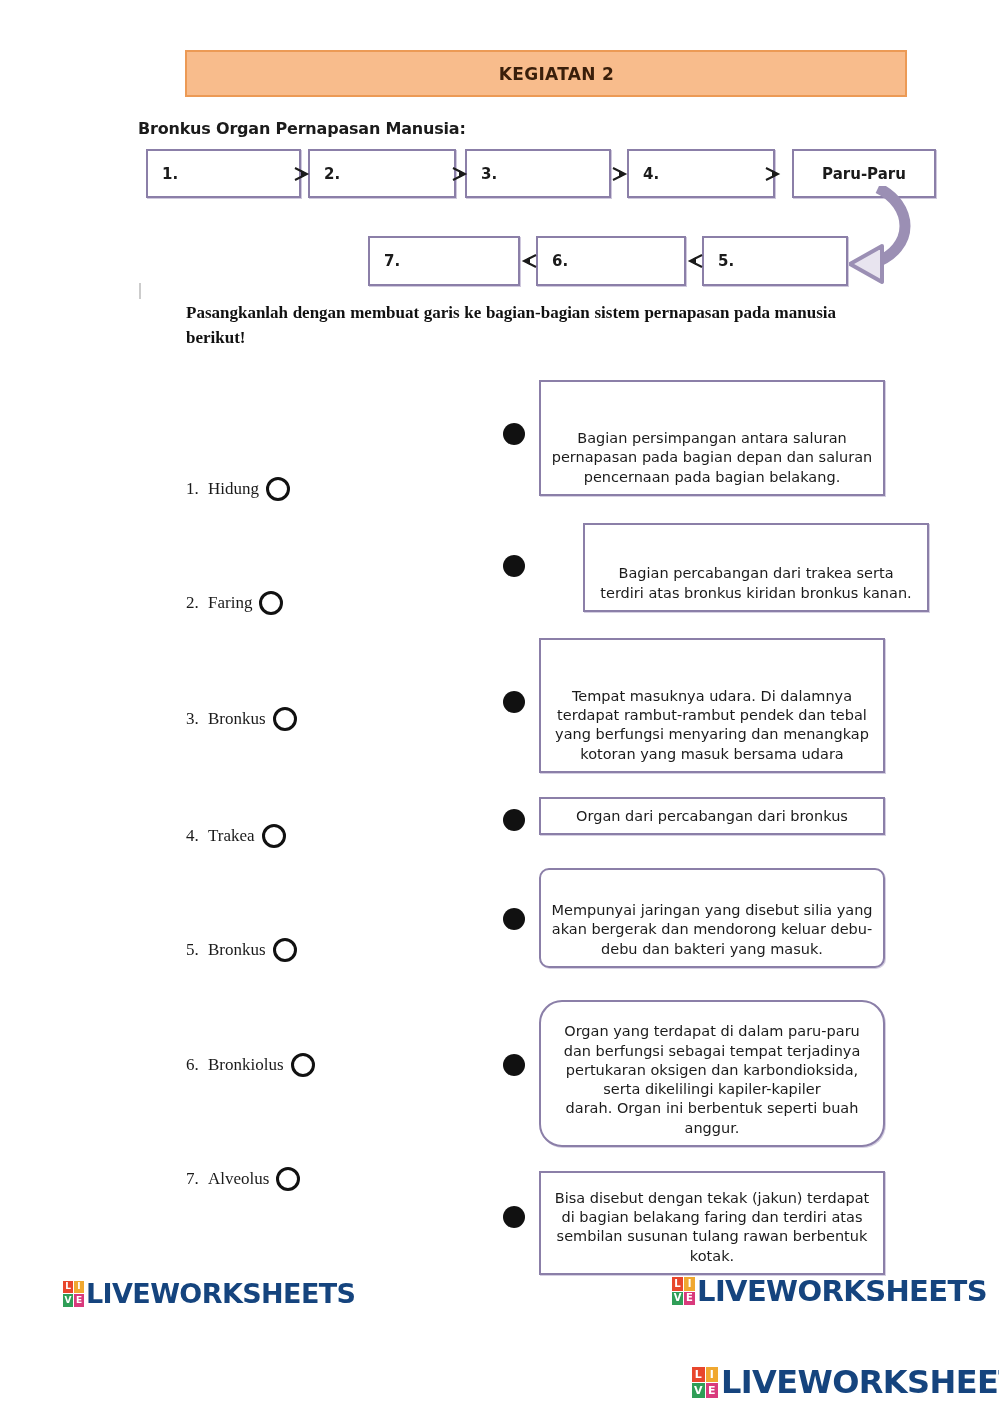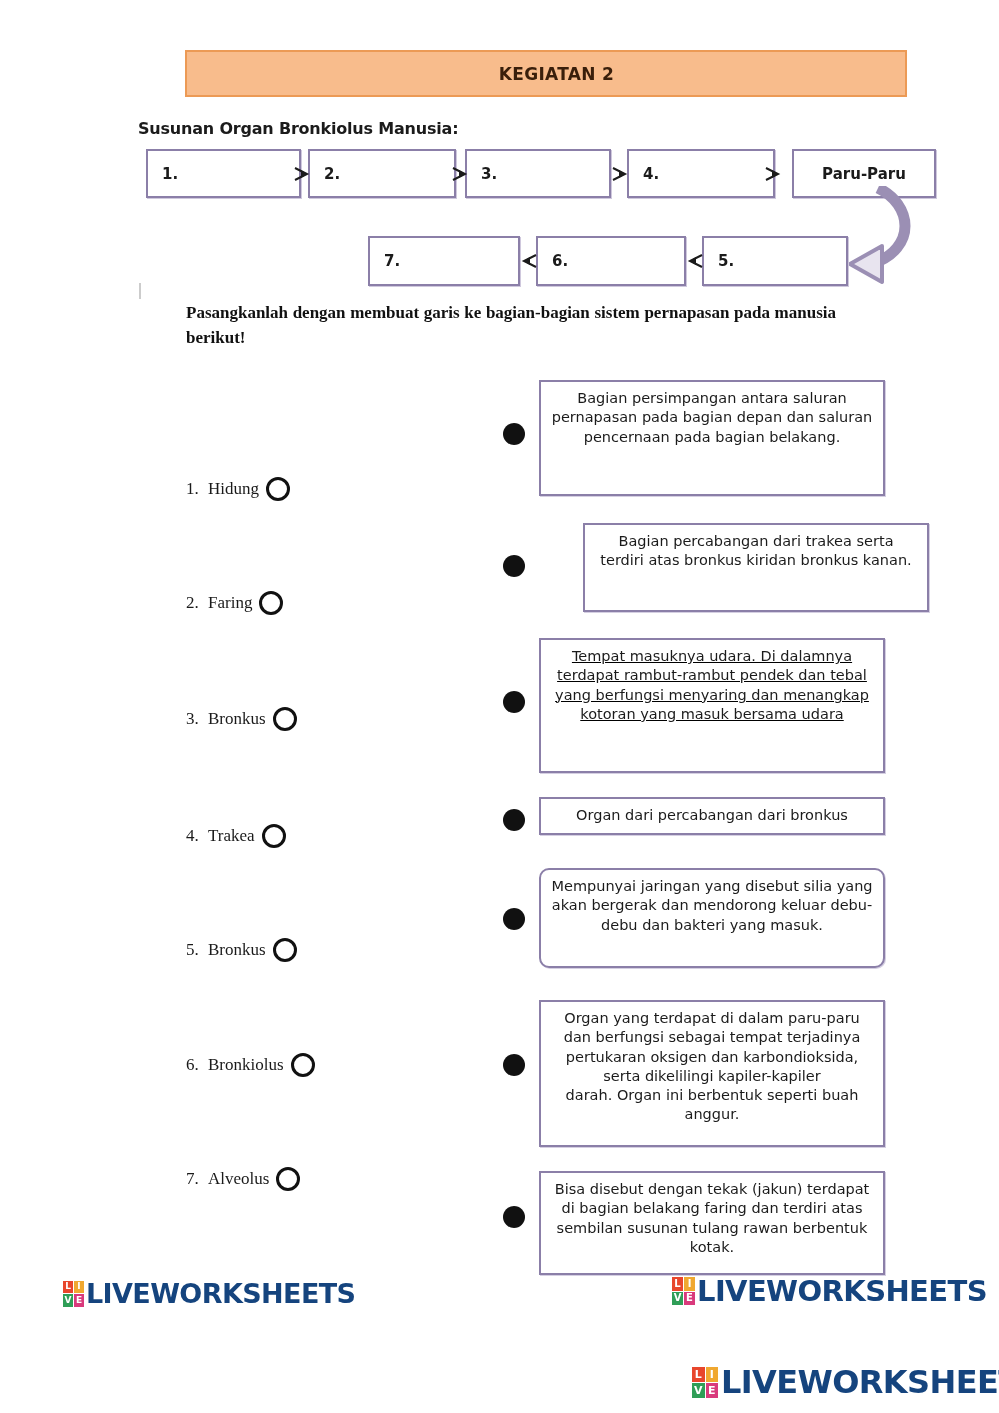--- a/index.html
+++ b/index.html
@@ -135,21 +135,21 @@
     height: 22px;
     border-radius: 50%;
     background: #111111;
   }
   .desc-box {
     position: absolute;
     border: 2px solid #8b7fa8;
     background: #ffffff;
     box-shadow: 1px 1px 0 #d5cfe2;
     display: flex;
-    align-items: flex-start;
+    align-items: flex-end;
     justify-content: center;
     padding: 7px 10px;
   }
   .desc-text {
     font-family: "DejaVu Sans", sans-serif;
     font-size: 14.5px;
     line-height: 1.33;
     color: #1b1b1b;
     text-align: center;
     white-space: pre-line;
@@ -202,21 +202,21 @@
     background: #cccccc;
   }
 </style>
 </head>
 <body>
 
 <div class="banner">
   <span class="banner-title">KEGIATAN 2</span>
 </div>
 
-<div class="flow-heading">Susunan Organ Bronkiolus Manusia:</div>
+<div class="flow-heading">Bronkus Organ Pernapasan Manusia:</div>
 
 <div class="flow-wrap">
 
   <div class="fbox" style="left:146px; top:149px; width:155px; height:49px;">
     <span class="lbl">1.</span>
   </div>
   <div class="fbox" style="left:308px; top:149px; width:148px; height:49px;">
     <span class="lbl">2.</span>
   </div>
   <div class="fbox" style="left:465px; top:149px; width:146px; height:49px;">
@@ -332,30 +332,30 @@
 <div class="right-dot" style="left:503px; top:908px;"></div>
 <div class="right-dot" style="left:503px; top:1054px;"></div>
 <div class="right-dot" style="left:503px; top:1206px;"></div>
 
 <div class="desc-box" style="left:539px; top:380px; width:346px; height:116px;">
   <span class="desc-text">Bagian persimpangan antara saluran pernapasan pada bagian depan dan saluran pencernaan pada bagian belakang.</span>
 </div>
 <div class="desc-box" style="left:539px; top:523px; width:346px; height:89px;margin-left:44px;">
   <span class="desc-text">Bagian percabangan dari trakea serta terdiri atas bronkus kiridan bronkus kanan.</span>
 </div>
-<div class="desc-box" style="left:539px; top:638px; width:346px; height:135px;text-decoration:underline;">
+<div class="desc-box" style="left:539px; top:638px; width:346px; height:135px;">
   <span class="desc-text">Tempat masuknya udara. Di dalamnya terdapat rambut-rambut pendek dan tebal yang berfungsi menyaring dan menangkap kotoran yang masuk bersama udara</span>
 </div>
 <div class="desc-box" style="left:539px; top:797px; width:346px; height:38px;">
   <span class="desc-text">Organ dari percabangan dari bronkus</span>
 </div>
 <div class="desc-box" style="left:539px; top:868px; width:346px; height:100px;border-radius:10px;">
   <span class="desc-text">Mempunyai jaringan yang disebut silia yang akan bergerak dan mendorong keluar debu-debu dan bakteri yang masuk.</span>
 </div>
-<div class="desc-box" style="left:539px; top:1000px; width:346px; height:147px;">
+<div class="desc-box" style="left:539px; top:1000px; width:346px; height:147px;border-radius:23px;">
   <span class="desc-text left-align">Organ yang terdapat di dalam paru-paru dan berfungsi sebagai tempat terjadinya pertukaran oksigen dan karbondioksida, serta dikelilingi kapiler-kapiler
 darah. Organ ini berbentuk seperti buah anggur.</span>
 </div>
 <div class="desc-box" style="left:539px; top:1171px; width:346px; height:104px;">
   <span class="desc-text">Bisa disebut dengan tekak (jakun) terdapat di bagian belakang faring dan terdiri atas sembilan susunan tulang rawan berbentuk kotak.</span>
 </div>
 
 <div class="lw-logo lw-sm" style="left:63px; top:1278px;">
   <span class="lw-tiles">
     <span class="lw-tile" style="background:#e8462c;">L</span>

